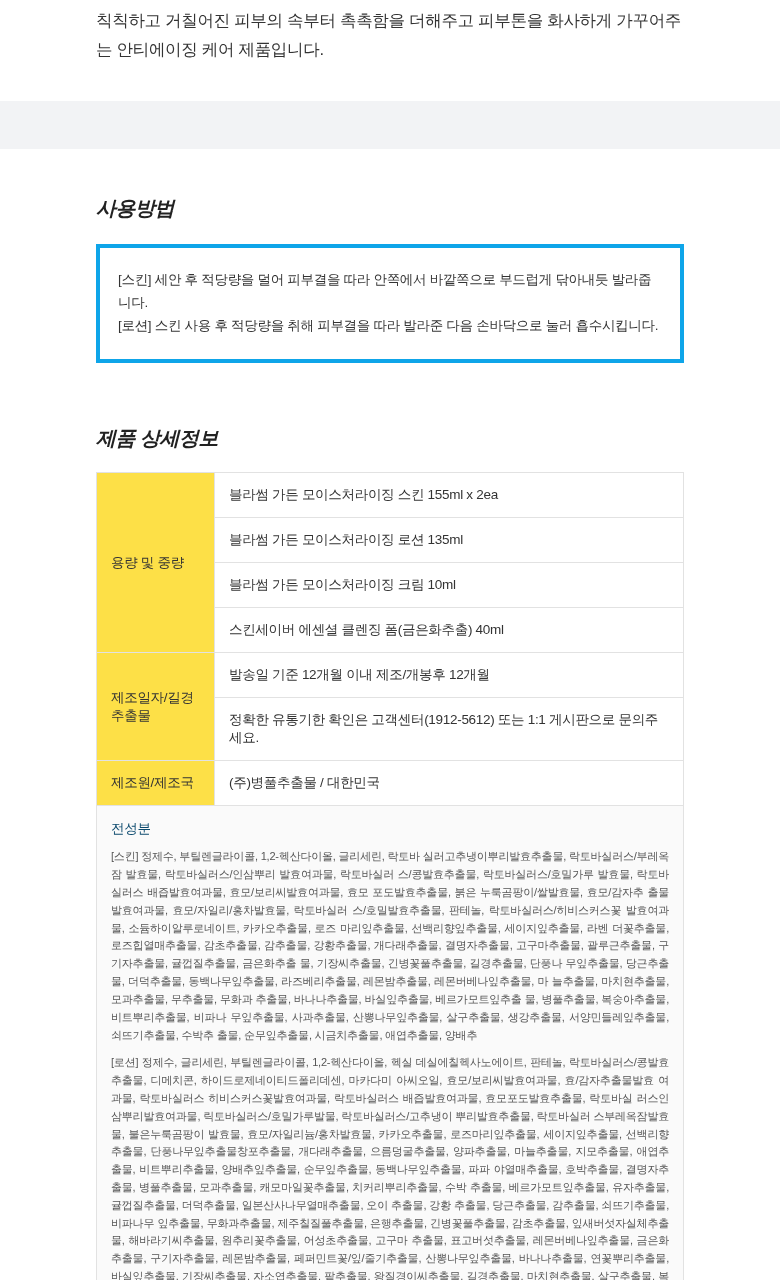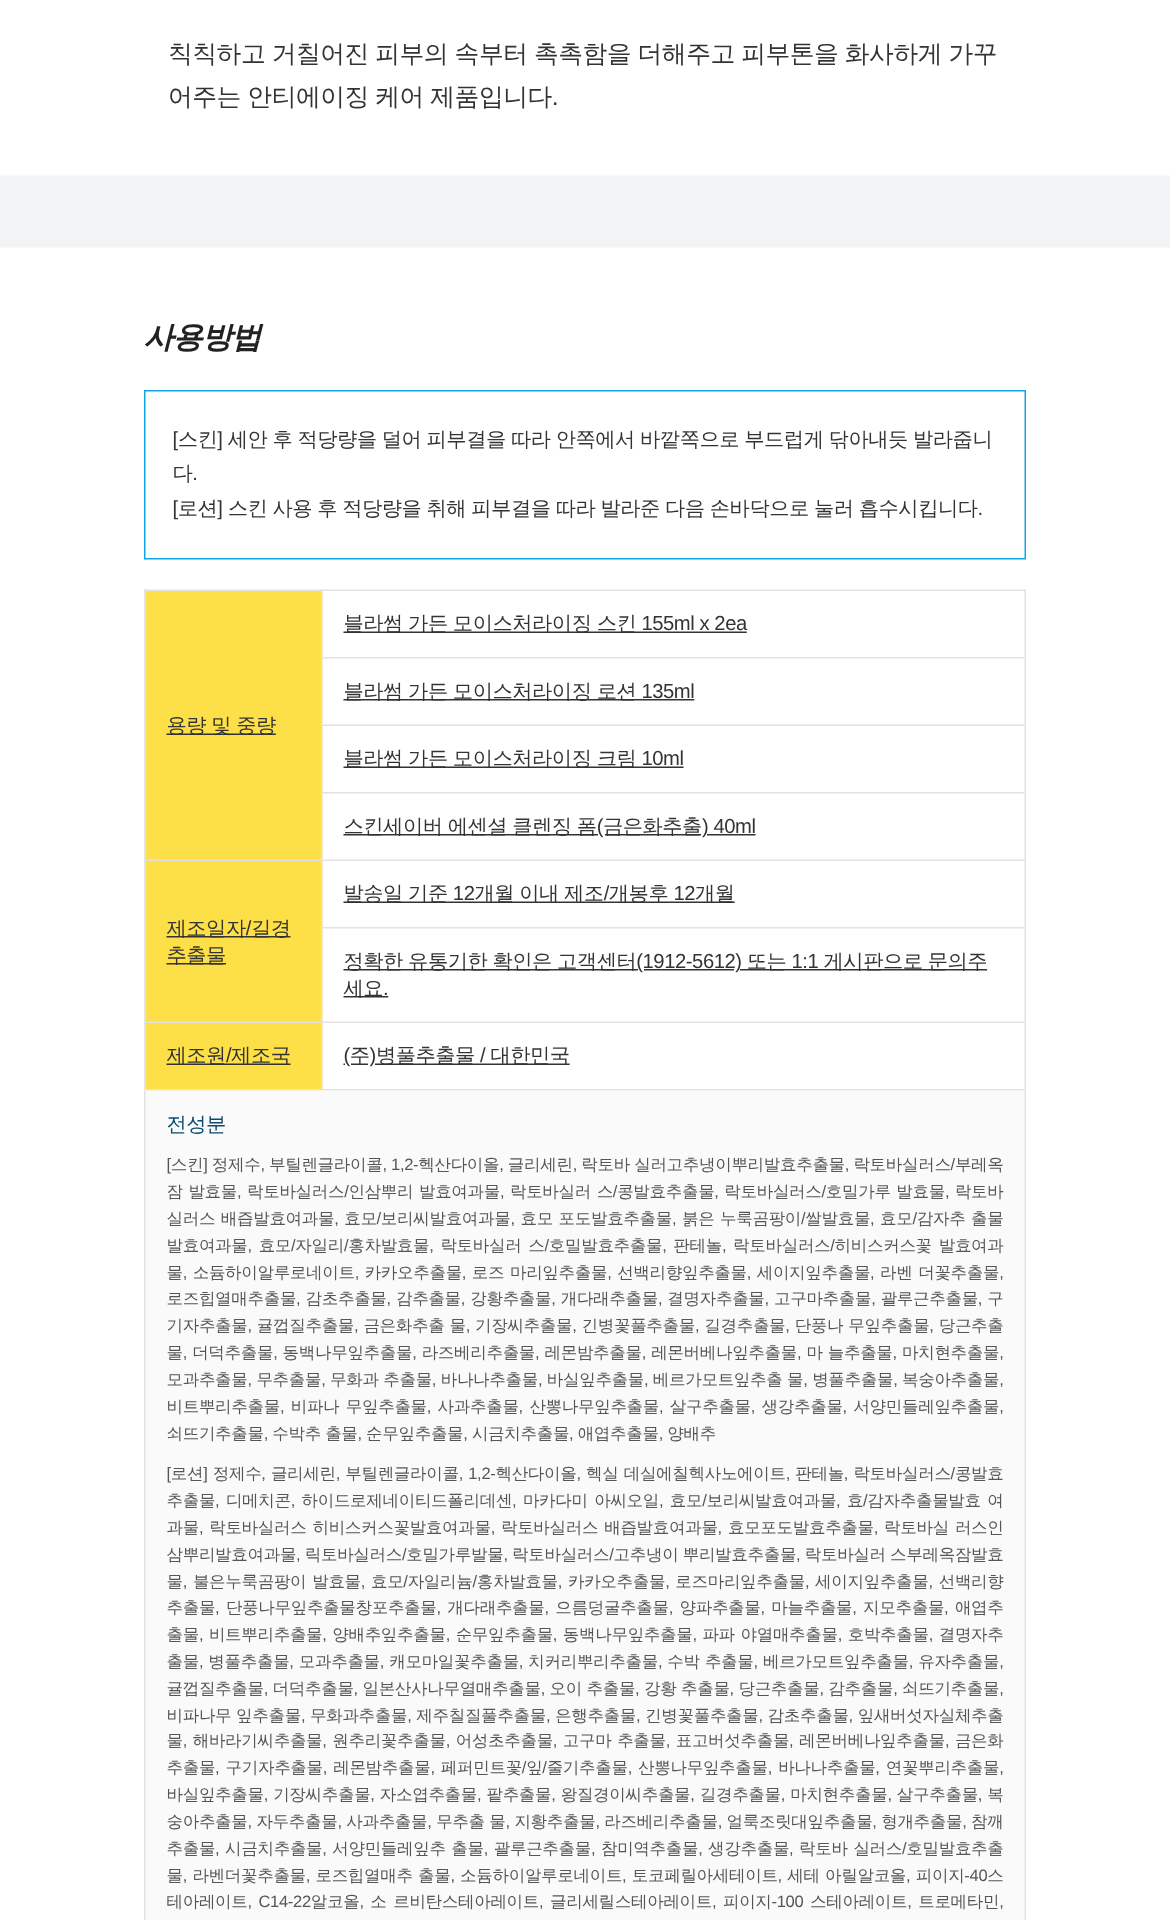--- a/index.html
+++ b/index.html
@@ -20,21 +20,21 @@
     background: #ffffff;
   }
 
   
   .intro {
     padding: 0 96px;
     padding-top: 6px;
     background: #ffffff;
   }
   .intro p {
-    margin: 16px;
+    margin: 0;
     font-size: 16.5px;
     line-height: 1.78;
     color: #333333;
     letter-spacing: -0.3px;
   }
 
   
   .band {
     height: 48px;
     background: #f2f3f5;
@@ -50,21 +50,21 @@
     font-weight: bold;
     color: #222222;
     letter-spacing: -0.5px;
     margin: 0;
     font-style: italic;
   }
   .usage-title { padding-top: 46px; }
 
   .usage-box {
     margin-top: 22px;
-    border: 1px solid #0ea5e9;
+    border: 4px solid #0ea5e9;
     background: #fff;
     min-height: 112px;
     padding: 20px 18px 22px 18px;
   }
   .usage-box p {
     margin: 0;
     font-size: 13.5px;
     line-height: 1.72;
     color: #333333;
     letter-spacing: -0.3px;
@@ -79,21 +79,20 @@
     border-collapse: collapse;
     table-layout: fixed;
   }
   table.detail th,
   table.detail td {
     border: 1px solid #e2e2e2;
     text-align: left;
     vertical-align: middle;
     font-weight: normal;
     letter-spacing: -0.3px;
-    text-decoration: underline;
   }
   table.detail th {
     width: 118px;
     background: #fde047;
     font-size: 13.5px;
     color: #333;
     padding: 12px 14px;
   }
   table.detail td {
     font-size: 13.5px;
@@ -141,20 +140,21 @@
 
   <section class="section">
     <h2 class="section-title usage-title">사용방법</h2>
     <div class="usage-box">
       <p>[스킨] 세안 후 적당량을 덜어 피부결을 따라 안쪽에서 바깥쪽으로 부드럽게 닦아내듯 발라줍니다.</p>
       <p>[로션] 스킨 사용 후 적당량을 취해 피부결을 따라 발라준 다음 손바닥으로 눌러 흡수시킵니다.</p>
     </div>
   </section>
 
   <section class="section">
+    <h2 class="section-title detail-title">제품 상세정보</h2>
 
     <table class="detail">
       <tbody>
         <tr>
           <th rowspan="4">용량 및 중량</th>
           <td>블라썸 가든 모이스처라이징 스킨 155ml x 2ea</td>
         </tr>
         <tr>
           <td>블라썸 가든 모이스처라이징 로션 135ml</td>
         </tr>

